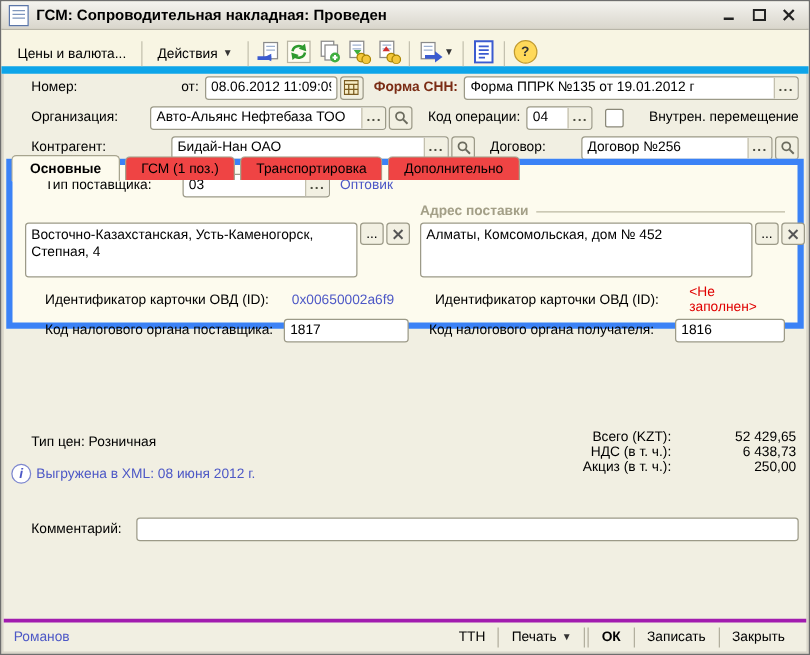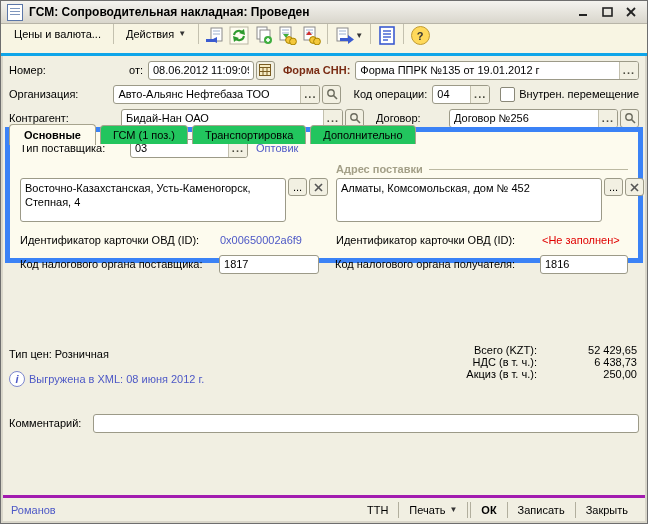--- a/index.html
+++ b/index.html
@@ -11,45 +11,45 @@
   }
   
   .titlebar{height:22px;background:linear-gradient(#f4f3ef,#d9d6cc);display:flex;align-items:center;
     padding:0 6px;border-bottom:1px solid #b8b5a8;}
   .doc-ico{width:14px;height:15px;background:#fff;border:1px solid #5b76a8;position:relative;flex:0 0 auto;}
   .doc-ico i{position:absolute;left:2px;right:2px;height:1px;background:#7f96bd;display:block;}
   .doc-ico i:nth-child(1){top:3px}.doc-ico i:nth-child(2){top:6px}.doc-ico i:nth-child(3){top:9px}
   .title{font-weight:bold;font-size:12px;margin-left:6px;flex:1;white-space:nowrap;overflow:hidden;}
   .winbtn{width:20px;height:17px;display:flex;align-items:center;justify-content:center;margin-left:4px;color:#222;}
   
-  .toolbar{height:29px;background:#f8f5e3;border-bottom:3px solid #0ea5e9;display:flex;align-items:flex-start;padding:0 5px;}
+  .toolbar{height:29px;background:#f8f5e3;border-bottom:6px solid #0ea5e9;display:flex;align-items:flex-end;padding:0 5px;}
   .tbtn{display:flex;align-items:center;gap:4px;padding:3px 7px;border:1px solid transparent;border-radius:2px;white-space:nowrap;}
   .tsep{width:1px;height:20px;background:#c4c1af;margin:0 4px;flex:0 0 auto;}
   .ticon{width:24px;height:23px;display:flex;align-items:center;justify-content:center;flex:0 0 auto;}
   .arrow-down{font-size:8px;color:#333;line-height:1;}
   .row{position:absolute;height:20px;display:flex;align-items:center;}
-  .lbl{white-space:nowrap;}
+  .lbl{white-space:nowrap;margin-left:16px;}
   .lbl.req{color:#7a2c14;font-weight:bold;}
   .lbl.dis{color:#9b988a;}
   .input{border:1px solid #9c9a88;border-radius:3px;background:#fff;height:19px;box-sizing:border-box;
     padding:0 4px;font-family:"Liberation Sans",sans-serif;font-size:11px;color:#000;}
   .combo{display:flex;align-items:stretch;border:1px solid #9c9a88;border-radius:3px;background:#fff;height:19px;box-sizing:border-box;overflow:hidden;}
   .combo .val{flex:1;padding:0 4px;display:flex;align-items:center;white-space:nowrap;overflow:hidden;}
   .combo .dots{border-left:1px solid #c3c0ae;background:#f2f0e2;color:#4c4c40;padding:0 3px;display:flex;align-items:flex-end;font-weight:bold;letter-spacing:1px;line-height:1.4;}
   .combo .dots.dis, .sq.dis svg{opacity:.45;}
   .sq{width:19px;height:19px;border:1px solid #9c9a88;border-radius:3px;background:#f2f0e2;margin-left:2px;
     display:flex;align-items:center;justify-content:center;box-sizing:border-box;flex:0 0 auto;}
   .ghead{position:absolute;display:flex;align-items:center;color:#a39f87;font-weight:bold;}
   .ghead .gline{flex:1;border-top:1px solid #bcb9a2;margin-left:6px;}
   .blue{color:#4d58c6;}
   .red{color:#e00000;}
   .chk{width:13px;height:13px;border:1px solid #8a8878;border-radius:2px;background:#fff;margin-right:4px;flex:0 0 auto;}
   
   .tabs{position:absolute;left:8px;top:122px;display:flex;align-items:flex-end;z-index:3;}
-  .tab{border:1px solid #a7a48e;border-bottom:none;border-radius:4px 4px 0 0;padding:3px 12px;background:#22c55e;margin-right:4px;white-space:nowrap;}
+  .tab{border:1px solid #a7a48e;border-bottom:none;border-radius:4px 4px 0 0;padding:3px 12px;background:#ef4444;margin-right:4px;white-space:nowrap;}
   .tab.active{background:#fdfbee;padding:4px 14px;position:relative;top:1px;font-weight:bold;}
   .panel{position:absolute;left:4px;right:4px;top:126px;height:136px;background:#fdfbee;border:5px solid #3b82f6;box-sizing:border-box;}
   .addrbox{position:absolute;display:flex;align-items:flex-start;}
   .addrtext{width:266px;height:44px;border:1px solid #9c9a88;border-radius:3px;background:#fff;padding:2px 4px;box-sizing:border-box;line-height:1.3;overflow:hidden;}
   
   .totgrid{position:absolute;right:10px;display:grid;grid-template-columns:150px 100px;row-gap:0;}
   .totgrid .tl{text-align:right;}
   .totgrid .tv{text-align:right;}
   .footer{position:absolute;left:2px;right:2px;bottom:2px;height:26px;border-top:3px solid #a21caf;background:#f1efe2;
     display:flex;align-items:center;padding:0 8px;box-sizing:border-box;}

